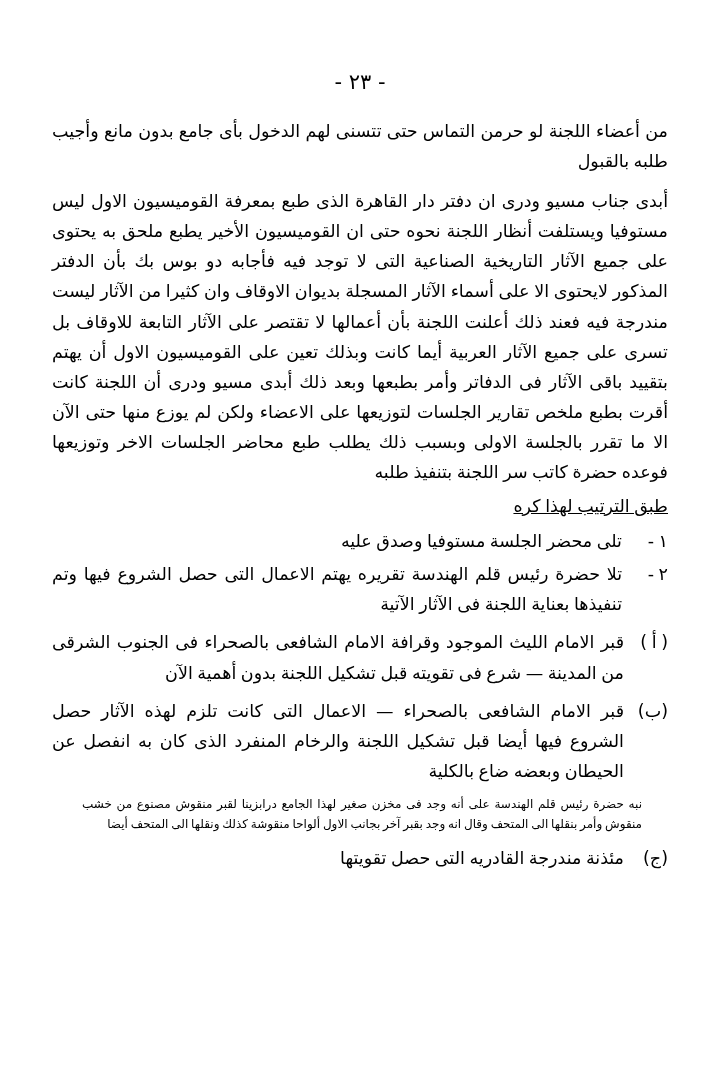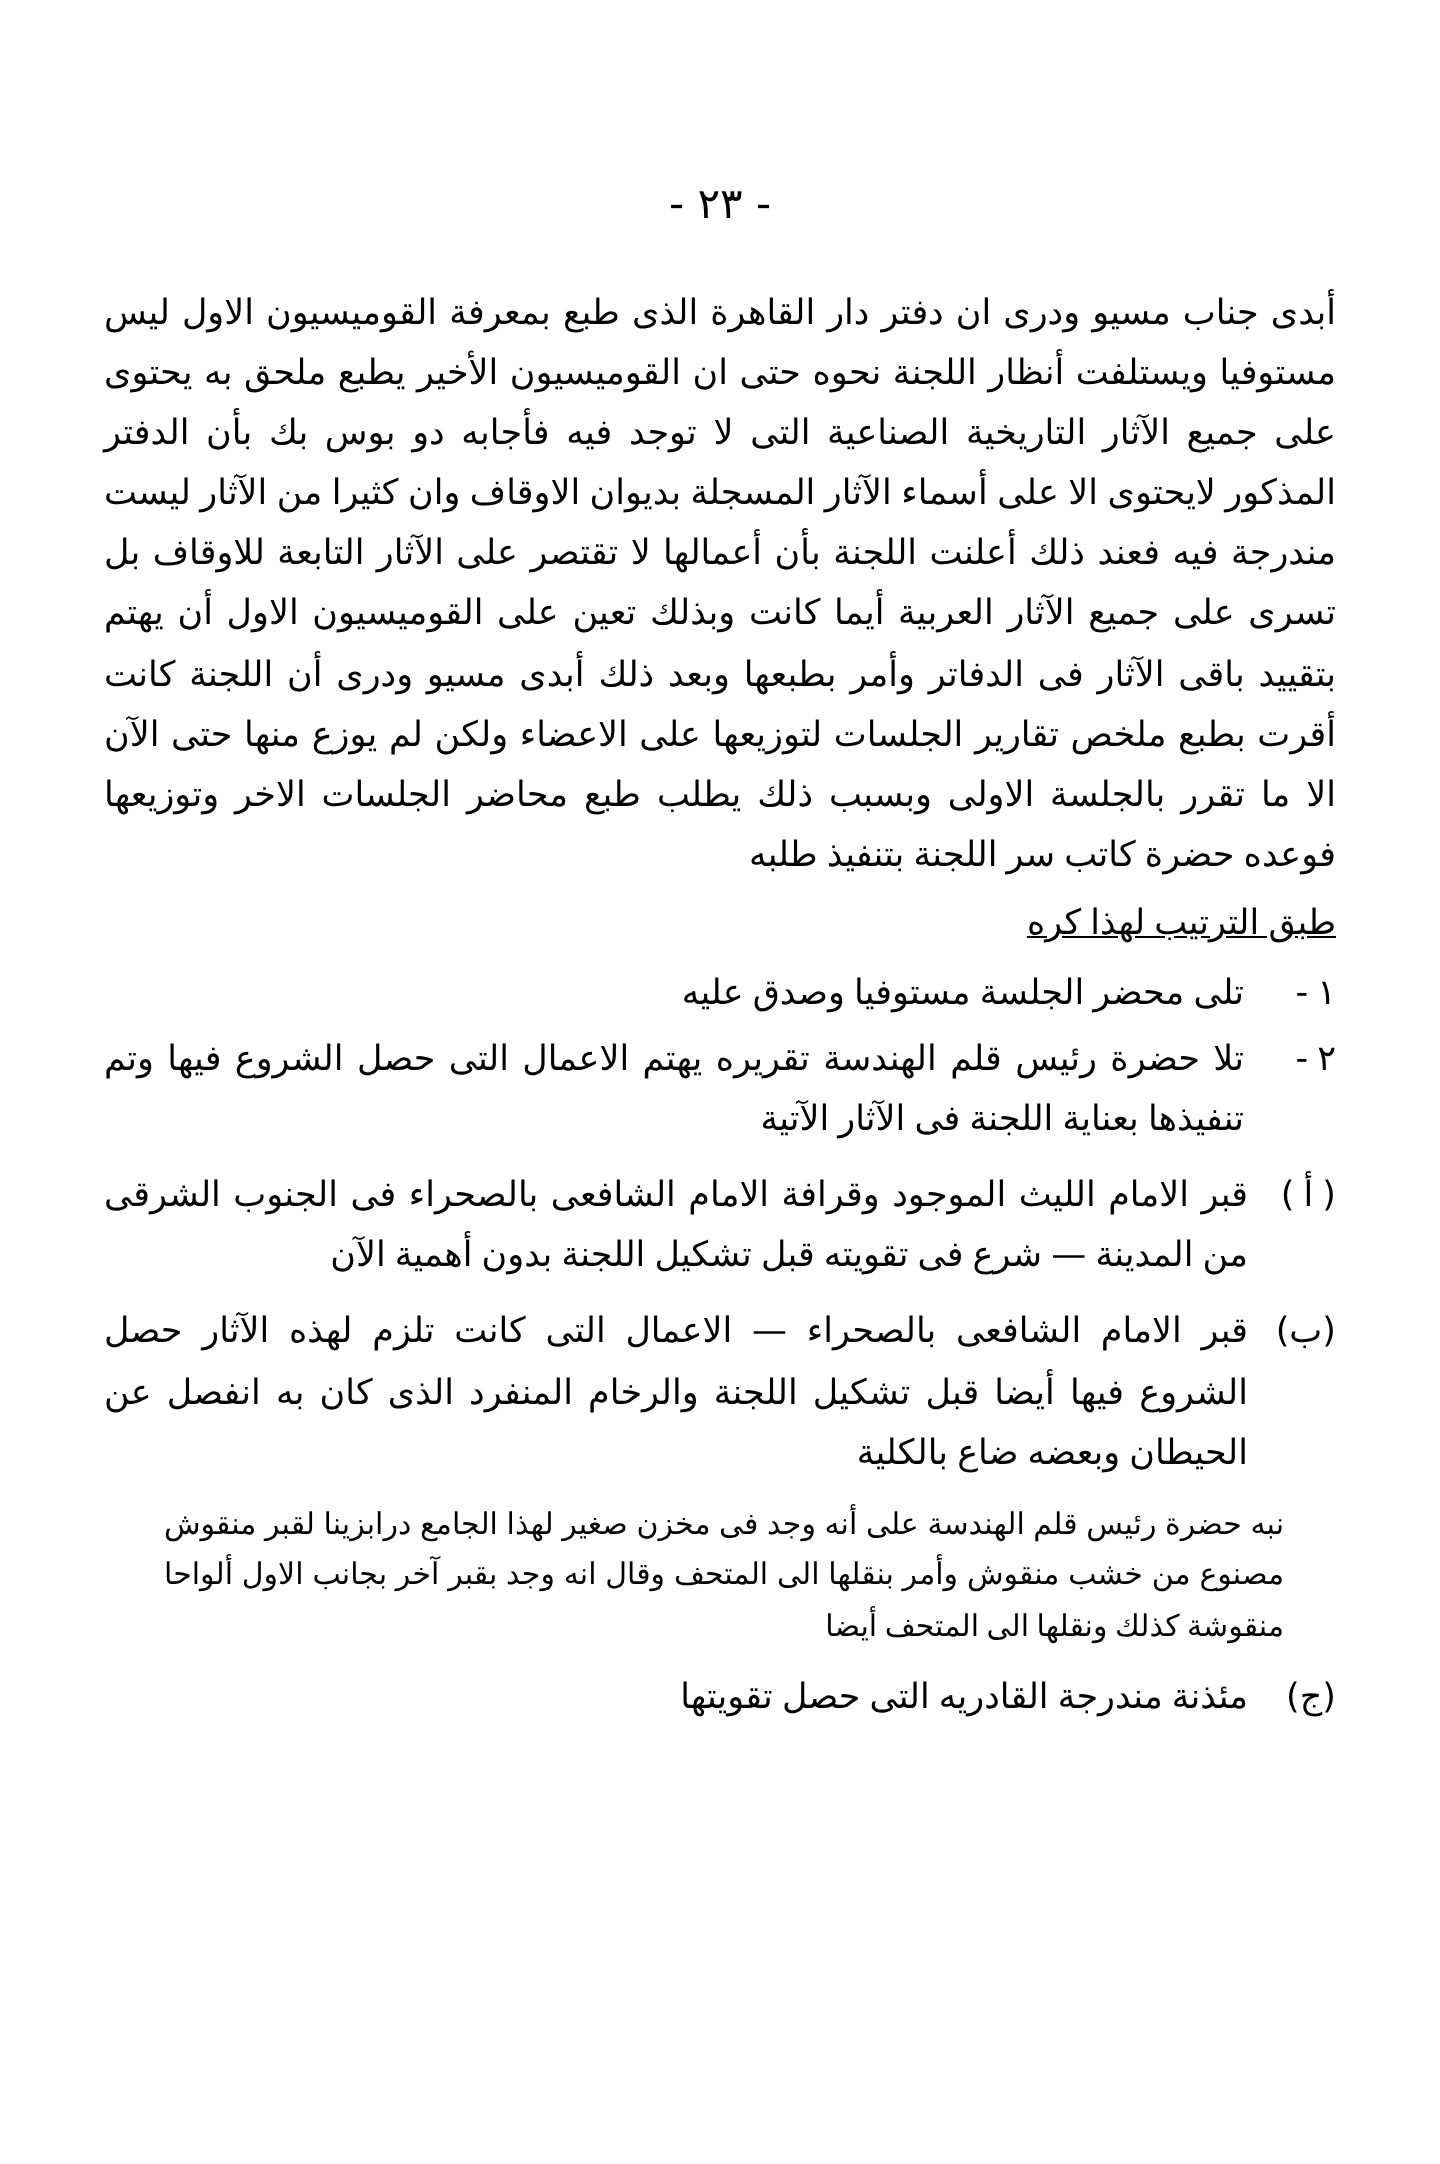--- a/index.html
+++ b/index.html
@@ -12,21 +12,21 @@
     height: 1082px;
     font-family: "DejaVu Sans", sans-serif;
     color: #000000;
     position: relative;
     overflow: hidden;
   }
   .page {
     width: 720px;
     height: 814px;
     box-sizing: border-box;
-    padding: 90px 52px 40px 52px;
+    padding: 70px 52px 40px 52px;
     position: relative;
   }
   .page-number {
     text-align: center;
     font-size: 21px;
     letter-spacing: 2px;
     margin: 0 0 22px 0;
     font-family: "DejaVu Sans", sans-serif;
     direction: rtl;
   }
@@ -94,21 +94,21 @@
     box-sizing: border-box;
     white-space: nowrap;
   }
   .letter-text {
     flex: 1 1 auto;
     text-align: justify;
     text-align-last: right;
   }
   .indent-block {
     margin: 4px 26px 6px 30px;
-    font-size: 15px;
+    font-size: 12px;
     line-height: 1.7;
     text-align: justify;
     text-align-last: right;
     direction: rtl;
   }
   .center-line {
     text-align: center;
     direction: rtl;
     text-decoration: underline;
   }
@@ -116,20 +116,21 @@
 </style>
 </head>
 <body>
 
 <div class="page">
 
   <div class="page-number">- ٢٣ -</div>
 
   <div class="body-text">
 
+    <p class="para">من أعضاء اللجنة لو حرمن التماس حتى تتسنى لهم الدخول بأى جامع بدون مانع وأجيب طلبه بالقبول</p>
 
     <div class="spacer-sm"></div>
 
     <p class="para">أبدى جناب مسيو ودرى ان دفتر دار القاهرة الذى طبع بمعرفة القوميسيون الاول ليس مستوفيا ويستلفت أنظار اللجنة نحوه حتى ان القوميسيون الأخير يطبع ملحق به يحتوى على جميع الآثار التاريخية الصناعية التى لا توجد فيه فأجابه دو بوس بك بأن الدفتر المذكور لايحتوى الا على أسماء الآثار المسجلة بديوان الاوقاف وان كثيرا من الآثار ليست مندرجة فيه فعند ذلك أعلنت اللجنة بأن أعمالها لا تقتصر على الآثار التابعة للاوقاف بل تسرى على جميع الآثار العربية أيما كانت وبذلك تعين على القوميسيون الاول أن يهتم بتقييد باقى الآثار فى الدفاتر وأمر بطبعها وبعد ذلك أبدى مسيو ودرى أن اللجنة كانت أقرت بطبع ملخص تقارير الجلسات لتوزيعها على الاعضاء ولكن لم يوزع منها حتى الآن الا ما تقرر بالجلسة الاولى وبسبب ذلك يطلب طبع محاضر الجلسات الاخر وتوزيعها فوعده حضرة كاتب سر اللجنة بتنفيذ طلبه</p>
 
     <p class="para tight center-line">طبق الترتيب لهذا كره</p>
 
     <ul class="numbered-list">
       <li>
         <span class="num-marker">١ -</span>

